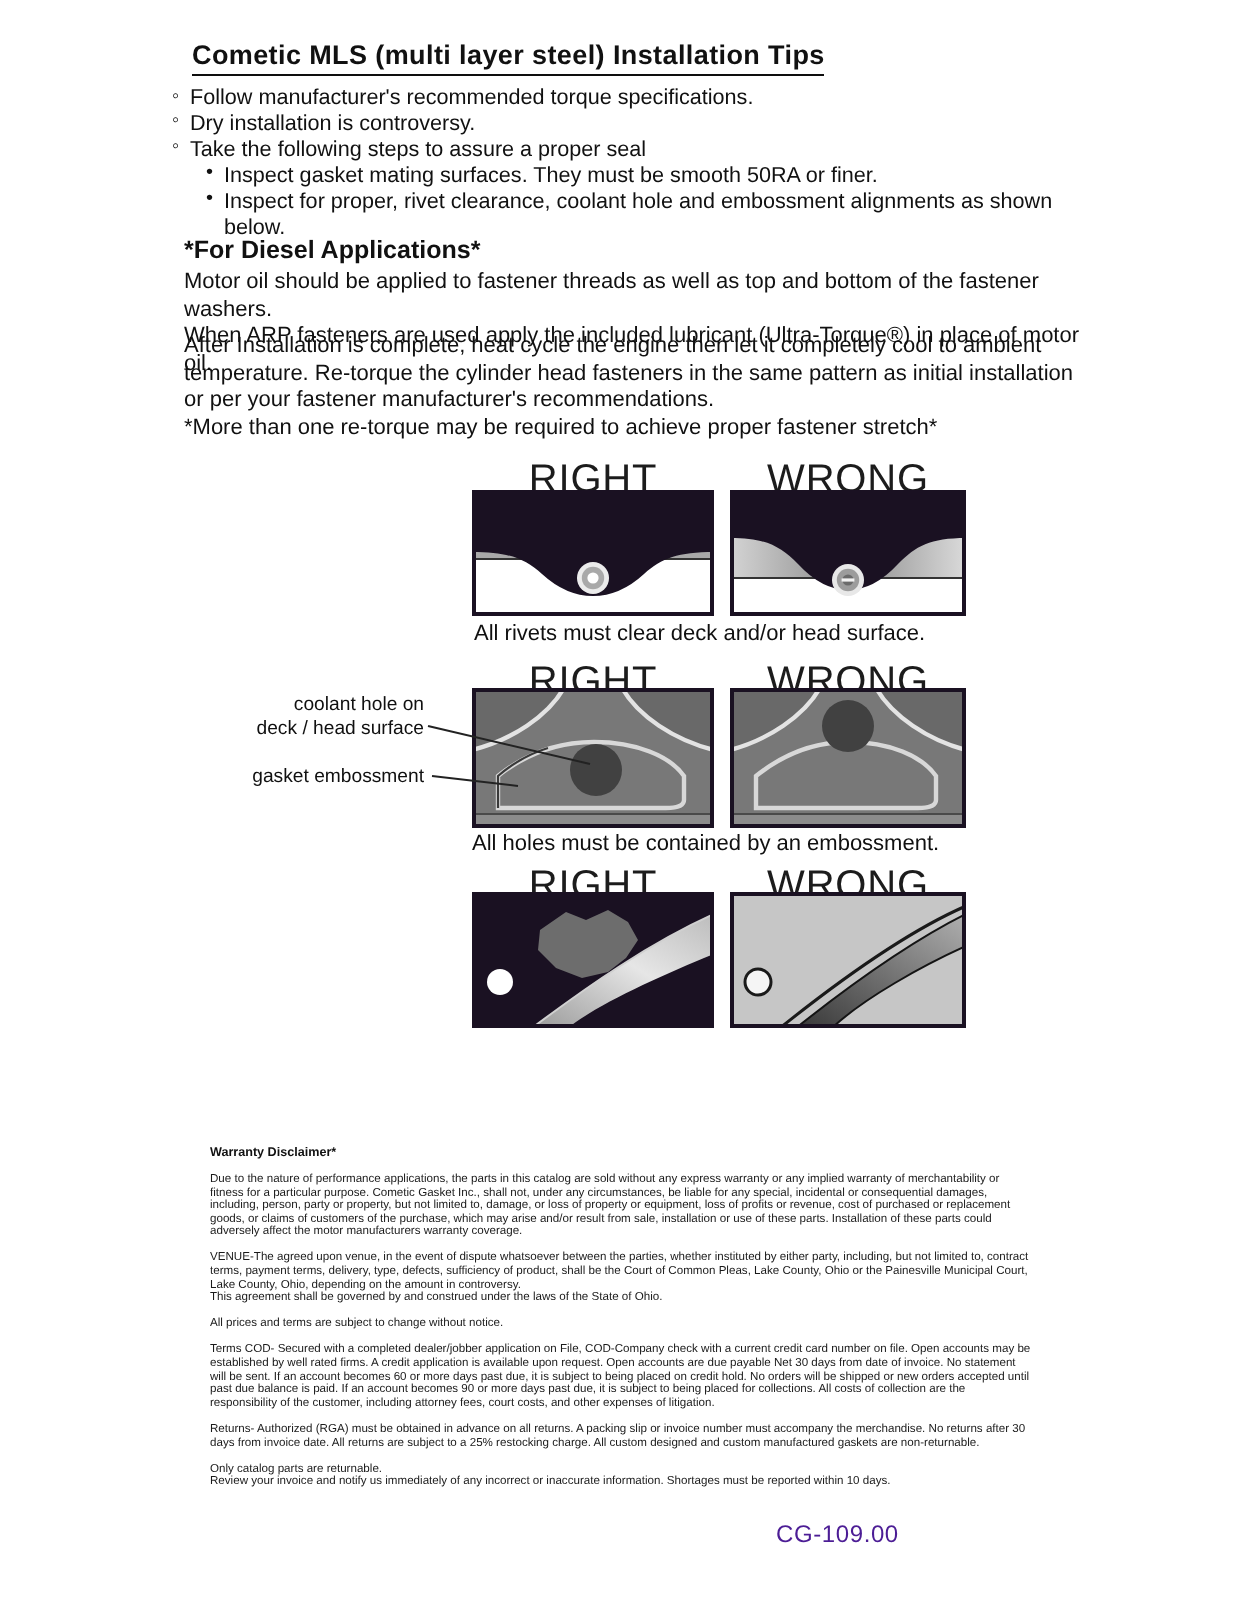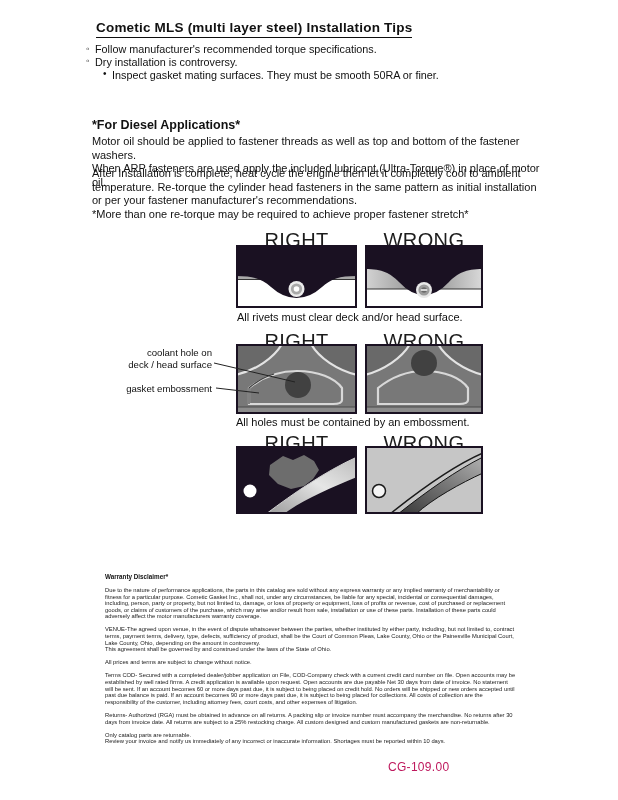--- a/index.html
+++ b/index.html
@@ -26,33 +26,35 @@
   .dlabel { font-size: 20px; color: #1c1c1c; text-align: center; letter-spacing: 0.4px; }
   .dbox svg { display: block; }
   .caption { font-size: 11px; color: #101010; line-height: 12.5px; }
 
   .ann { font-size: 9.6px; line-height: 12px; text-align: right; color: #101010; }
 
   .warranty { left: 105px; top: 573px; width: 412px; }
   .warranty h3 { margin: 0 0 7px 0; font-size: 6.3px; font-weight: bold; }
   .warranty p { margin: 0 0 6.5px 0; font-size: 5.8px; line-height: 6.6px; color: #1a1a1a; }
 
-  .footer-code { left: 388px; top: 760px; font-size: 12px; letter-spacing: 0.3px; color: #be185d; }
+  .footer-code { left: 388px; top: 760px; font-size: 12px; letter-spacing: 0.3px; color: #4c1d95; }
 </style>
 </head>
 <body>
 
 <div id="page">
 
   <h1 class="abs title">Cometic MLS (multi layer steel) Installation Tips</h1>
 
   <ul class="abs tips">
     <li class="tip">Follow manufacturer's recommended torque specifications.</li>
     <li class="tip">Dry installation is controversy.</li>
+    <li class="tip">Take the following steps to assure a proper seal</li>
     <li class="sub">Inspect gasket mating surfaces.  They must be smooth 50RA or finer.</li>
+    <li class="sub">Inspect for proper, rivet clearance, coolant hole and embossment alignments as shown below.</li>
   </ul>
 
   <h2 class="abs diesel-h">*For Diesel Applications*</h2>
   <p class="abs body pre" style="top:135px">Motor oil should be applied to fastener threads as well as top and bottom of the fastener washers.
 When ARP fasteners are used apply the included lubricant (Ultra-Torque®) in place of motor oil.</p>
   <p class="abs body pre" style="top:167px">After Installation is complete, heat cycle the engine then let it completely cool to ambient
 temperature. Re-torque the cylinder head fasteners in the same pattern as initial installation
 or per your fastener manufacturer's recommendations.</p>
   <p class="abs body" style="top:208px">*More than one re-torque may be required to achieve proper fastener stretch*</p>
 

